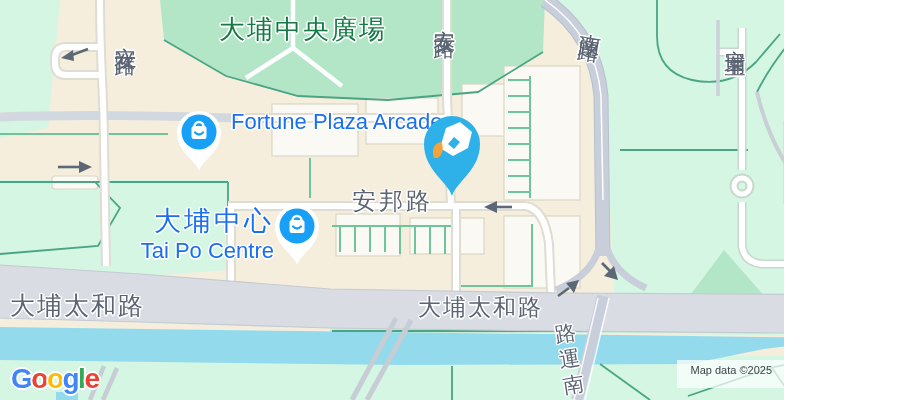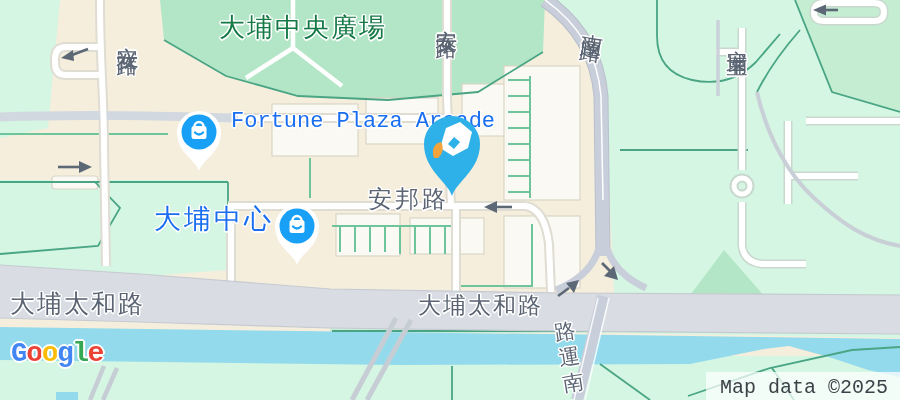--- a/index.html
+++ b/index.html
@@ -1,43 +1,43 @@
 <!DOCTYPE html>
 <html style="--land: #F5EEDD; --palemint: #D4F6E3; --park: #B3E6C6; --park2: #C4EDD2; --road_band: #D9DDE3; --highway: #C8CEDA; --water: #93DBEC; --green_line: #6FC59B; --teal_line: #49A584; --building: #FBF9F3; --building_edge: #DAD5C7; --road_label: #5A6472; --park_label: #157945; --water_label: #0D9DA4; --poi_label: #1A6EF0; --poi_pin: #17A0F6; --marker_blue: #2EB0E8; --marker_tip: #F2A33C; --arrow: #5C6875; --g_blue: #4285F4; --g_red: #EA4335; --g_yellow: #FBBC05; --g_green: #34A853; --attrib_text: #3D4248;"><head>
 <meta charset="utf-8">
 <style>
   *{margin:0;padding:0;box-sizing:border-box}
   html,body{width:900px;height:400px;overflow:hidden}
-  .map{position:relative;width:900px;height:400px;overflow:hidden;
+  .map{position:relative;width:784px;height:400px;overflow:hidden;
        background:var(--land,#F5EEDD);
-       font-family:Liberation Mono, monospace}
+       font-family:Liberation Sans, sans-serif}
   .base{position:absolute;left:0;top:0;z-index:1}
   .lbl{position:absolute;z-index:4;font-weight:500;white-space:nowrap;line-height:1.1;
        text-shadow:-1.5px 0 #fff,1.5px 0 #fff,0 -1.5px #fff,0 1.5px #fff,
        -1px -1px #fff,1px -1px #fff,-1px 1px #fff,1px 1px #fff}
   .v{writing-mode:vertical-rl;text-orientation:upright}
   .road-lbl{color:var(--road_label,#5A6472)}
   .park-lbl{color:var(--park_label,#157945)}
   .water-lbl{color:var(--water_label,#0D9DA4)}
   .poi-lbl{color:var(--poi_label,#1A6EF0)}
   .poi-zh{font-size:27px;letter-spacing:3px}
   .poi-en{font-size:22px;letter-spacing:0;margin-top:2px}
   .marker{position:absolute;z-index:6}
   .stackrev{display:flex;flex-direction:column-reverse;align-items:center}
   .stackrev span{display:block;line-height:26px}
-  .logo{position:absolute;left:11px;top:338px;z-index:10;font-size:28px;font-weight:700;
+  .logo{position:absolute;left:11px;top:363px;z-index:10;font-size:28px;font-weight:700;
         letter-spacing:-1.5px;
         text-shadow:-2px 0 #fff,2px 0 #fff,0 -2px #fff,0 2px #fff,
         -1px -1px #fff,1px -1px #fff,-1px 1px #fff,1px 1px #fff}
   .lg0,.lg3{color:var(--g_blue,#4285F4)}
   .lg1,.lg5{color:var(--g_red,#EA4335)}
   .lg2{color:var(--g_yellow,#FBBC05)}
   .lg4{color:var(--g_green,#34A853)}
-  .attrib{position:absolute;right:0;bottom:0;z-index:10;height:28px;padding:4px 12px 0 14px;
-          background:rgba(255,255,255,0.72);color:var(--attrib_text,#3D4248);font-size:20px}
+  .attrib{position:absolute;right:0;bottom:12px;z-index:10;height:28px;padding:4px 12px 0 14px;
+          background:rgba(255,255,255,0.72);color:var(--attrib_text,#3D4248);font-size:11px}
 </style>
 </head>
 <body>
 
 <div class="map">
 
   <svg class="base" width="900" height="400" viewBox="0 0 900 400">
 
     <rect x="0" y="0" width="900" height="400" fill="#F5EEDD"></rect>
 
@@ -191,23 +191,24 @@
   </svg>
 
   <div class="lbl park-lbl" style="left:219px;top:15px;font-size:26px;letter-spacing:2px">大埔中央廣場</div>
 
   <div class="lbl poi-lbl" style="left:231px;top:108px">
     <div class="poi-en">Fortune Plaza Arcade</div>
   </div>
 
   <div class="lbl poi-lbl" style="left:138px;top:207px;width:136px;text-align:right">
     <div class="poi-zh">大埔中心</div>
-  </div>
-
-  <div class="lbl road-lbl" style="left:368px;top:188px;font-size:24px;letter-spacing:3px">安邦路</div>
+    <div class="poi-en">Tai Po Centre</div>
+  </div>
+
+  <div class="lbl road-lbl" style="left:352px;top:188px;font-size:24px;letter-spacing:3px">安邦路</div>
 
   <div class="lbl road-lbl" style="left:10px;top:292px;font-size:25px;letter-spacing:2px">大埔太和路</div>
 
   <div class="lbl road-lbl" style="left:418px;top:295px;font-size:23px;letter-spacing:2px">大埔太和路</div>
 
 
   <div class="lbl road-lbl v" style="left:113px;top:29px;font-size:22px;letter-spacing:4px">安祥路</div>
 
   <div class="lbl road-lbl v" style="left:432px;top:12px;font-size:22px;letter-spacing:4px">安泰路</div>
 

